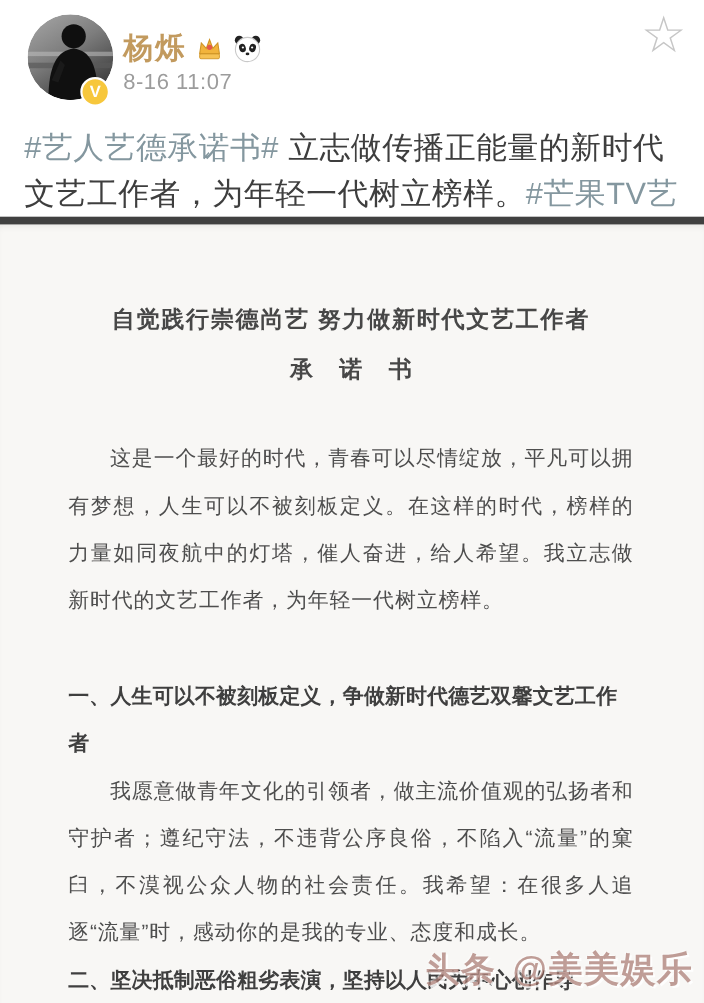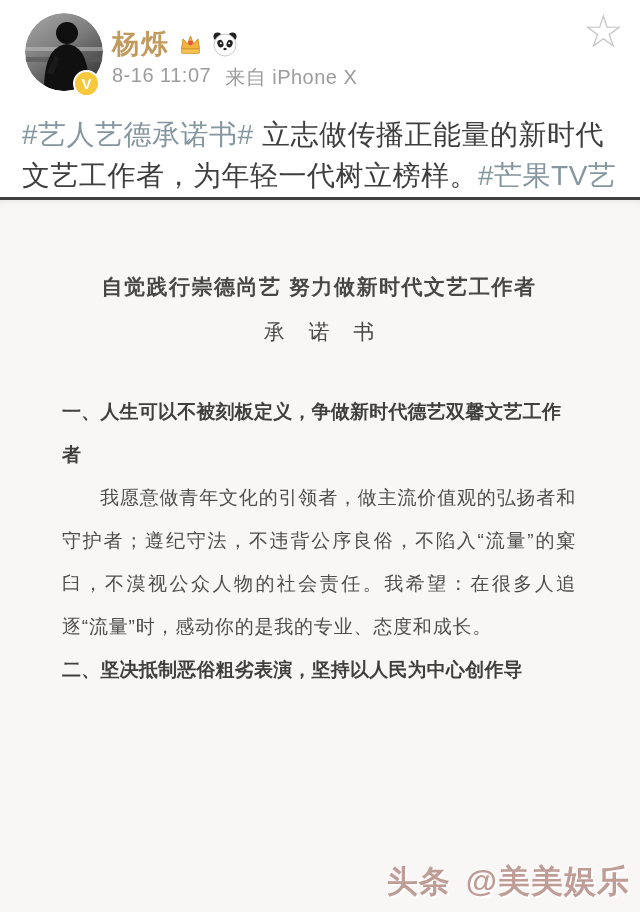--- a/index.html
+++ b/index.html
@@ -53,32 +53,32 @@
     font-size: 28px; line-height: 41px;
     color: #3e3e3e; letter-spacing: 0.5px;
   }
   .hashtag { color: #84979f; cursor: pointer; }
 
   
   .doc-image {
     position: absolute; left: 0; top: 197px;
     width: 640px; height: 715px;
     background: #f8f7f5;
-    border-top: 3px solid #404040;
+    border-top: 7px solid #404040;
     box-shadow: inset 0 5px 8px -5px rgba(0,0,0,0.10);
     padding: 72px 64px 0 62px;
     cursor: pointer;
     overflow: hidden;
   }
   .doc-title {
     text-align: center; font-size: 21px; font-weight: bold;
     color: #474747; letter-spacing: 1.5px; line-height: 30px;
   }
   .doc-subtitle {
-    text-align: center; font-size: 21px; font-weight: normal;
+    text-align: center; font-size: 21px; font-weight: bold;
     color: #474747; letter-spacing: 9px; margin-top: 16px;
     text-indent: 9px;
   }
   .doc-body p {
     font-size: 19px; line-height: 43px; color: #4e4e4e;
     text-align: justify; letter-spacing: 0.8px;
   }
   .doc-body .indent { text-indent: 2em; }
   .doc-body .intro { margin-top: 46px; }
   .doc-body .heading {
@@ -147,35 +147,35 @@
           <ellipse cx="18.6" cy="13.6" rx="3" ry="3.9" fill="#222222" transform="rotate(18 18.6 13.6)"></ellipse>
           <circle cx="9.8" cy="13.2" r="1" fill="#ffffff"></circle>
           <circle cx="18.2" cy="13.2" r="1" fill="#ffffff"></circle>
           <ellipse cx="14" cy="19" rx="1.7" ry="1.3" fill="#222222"></ellipse>
         </svg>
       </span>
     </div>
 
     <div class="meta-row">
       <span>8-16 11:07</span>
-      <span>来自 iPhone X</span>
     </div>
 
     <span class="star-icon">☆</span>
   </header>
 
   <div class="post-text">
     <span class="hashtag">#艺人艺德承诺书#</span><span> 立志做传播正能量的新时代文艺工作者，为年轻一代树立榜样。</span><span class="hashtag">#芒果TV艺人#</span>
   </div>
 
   <div class="doc-image">
     <div class="doc-title">自觉践行崇德尚艺 努力做新时代文艺工作者</div>
     <div class="doc-subtitle">承 诺 书</div>
 
     <div class="doc-body">
+      <p class="indent intro">这是一个最好的时代，青春可以尽情绽放，平凡可以拥有梦想，人生可以不被刻板定义。在这样的时代，榜样的力量如同夜航中的灯塔，催人奋进，给人希望。我立志做新时代的文艺工作者，为年轻一代树立榜样。</p>
       <p class="heading gap-above">一、人生可以不被刻板定义，争做新时代德艺双馨文艺工作者</p>
       <p class="indent">我愿意做青年文化的引领者，做主流价值观的弘扬者和守护者；遵纪守法，不违背公序良俗，不陷入“流量”的窠臼，不漠视公众人物的社会责任。我希望：在很多人追逐“流量”时，感动你的是我的专业、态度和成长。</p>
       <p class="heading">二、坚决抵制恶俗粗劣表演，坚持以人民为中心创作导</p>
     </div>
   </div>
 
   <div class="watermark">
     <span class="wm-brand">头条</span><span class="wm-account">@美美娱乐</span>
   </div>
 

